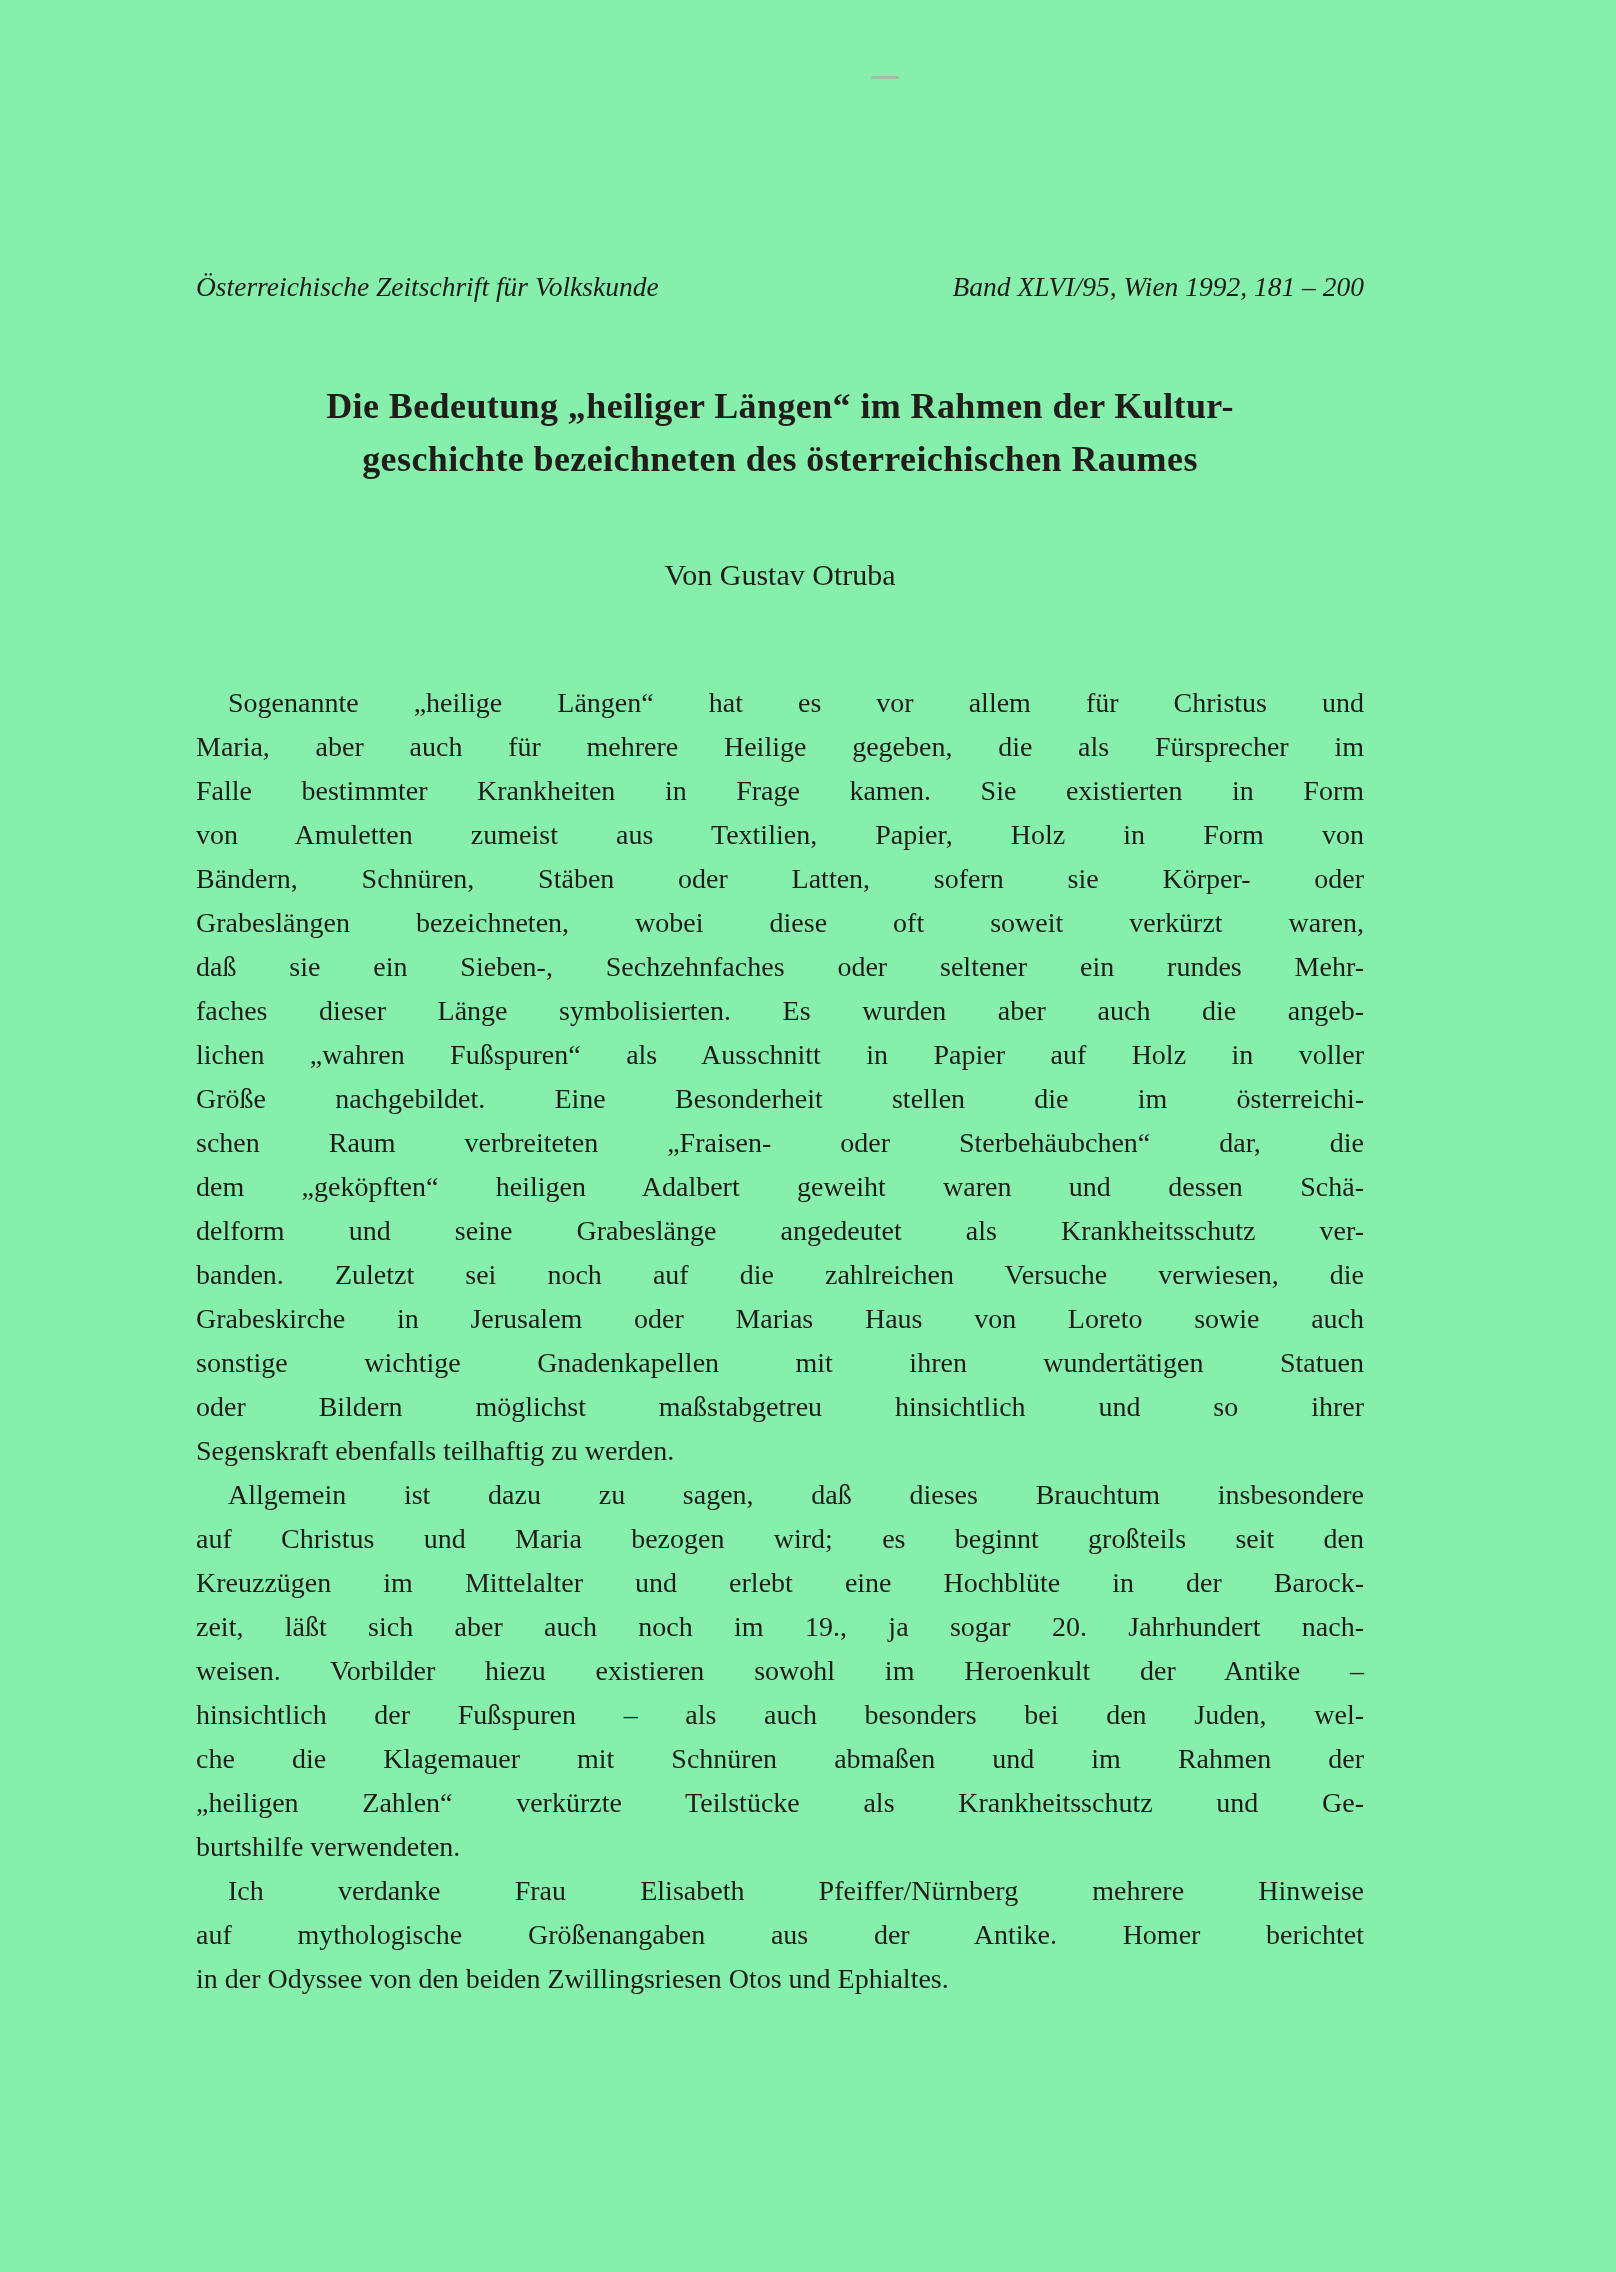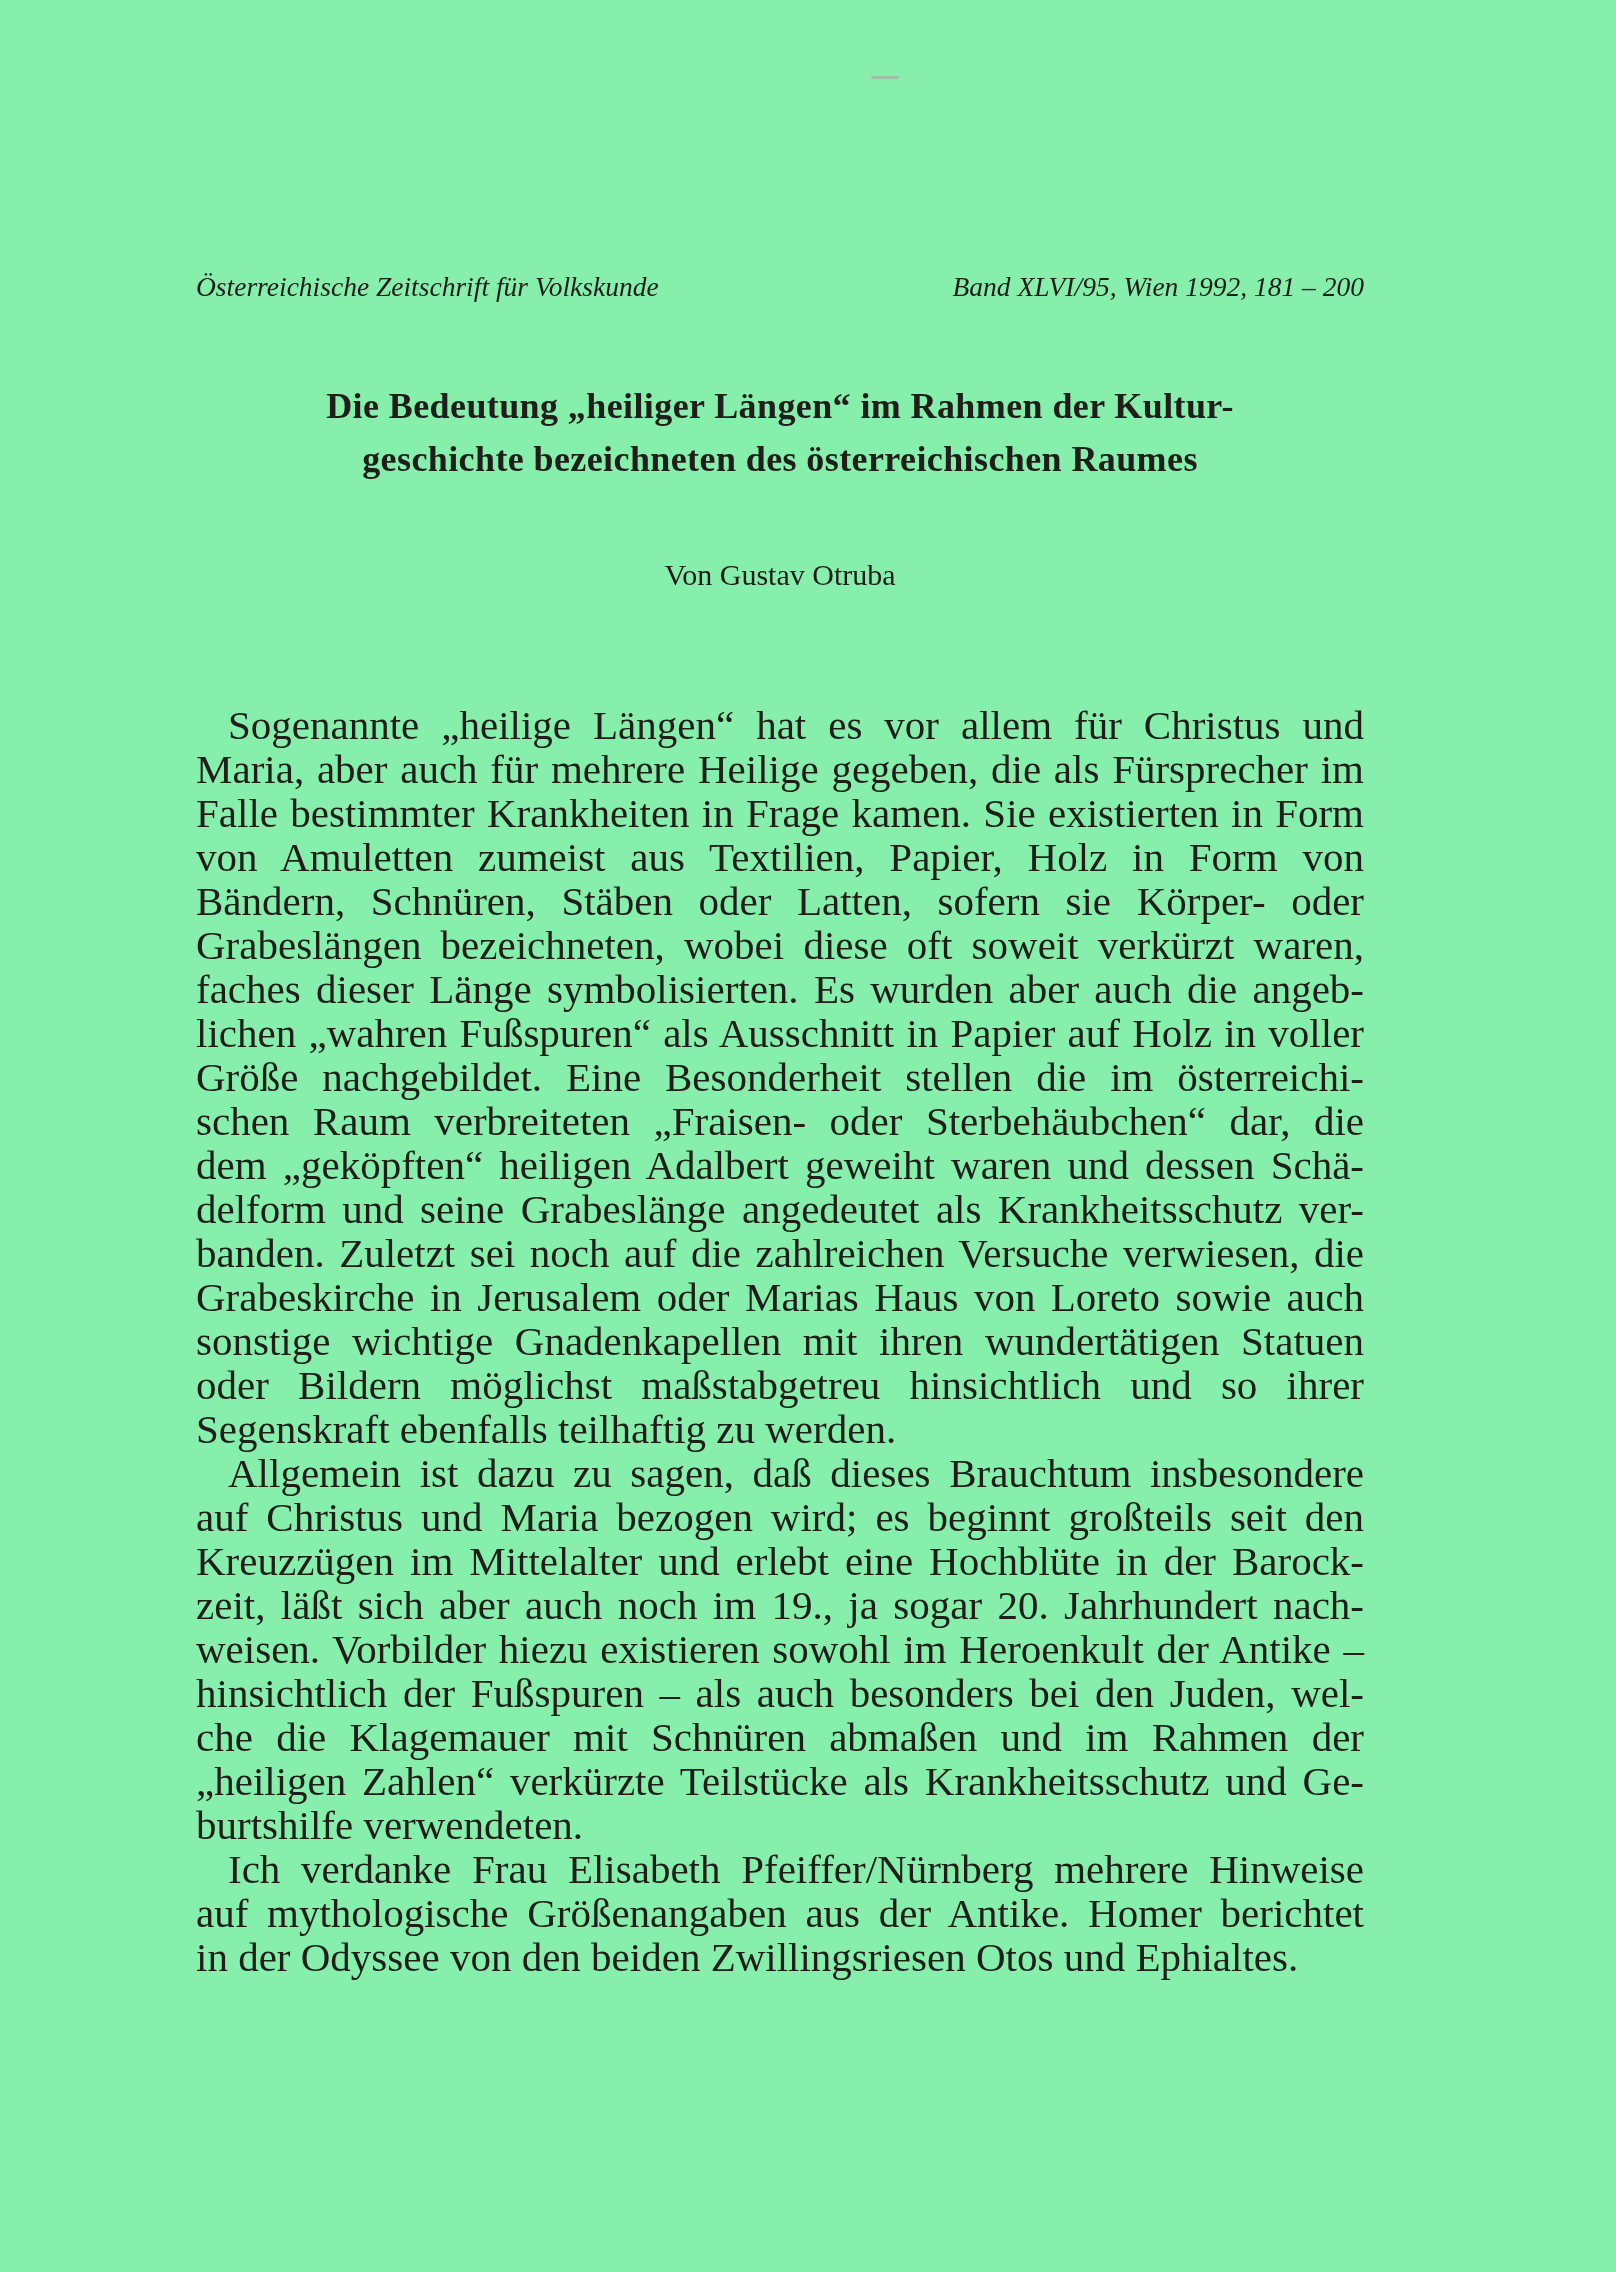--- a/index.html
+++ b/index.html
@@ -59,23 +59,23 @@
     top: 556px;
     width: 1168px;
     text-align: center;
     font-size: 30px;
     line-height: 37px;
   }
 
   .article-body {
     position: absolute;
     left: 196px;
-    top: 703px;
+    top: 681px;
     width: 1168px;
-    font-size: 41px;
+    font-size: 28px;
     line-height: 44px;
   }
 
   .paragraph { margin: 0; }
 
   .line {
     text-align: justify;
     text-align-last: justify;
   }
   .line.first-line { padding-left: 32px; }
@@ -101,20 +101,21 @@
   <div class="author-line">Von Gustav Otruba</div>
 
   <div class="article-body">
       <div class="paragraph">
         <div class="line first-line">Sogenannte „heilige Längen“ hat es vor allem für Christus und</div>
         <div class="line">Maria, aber auch für mehrere Heilige gegeben, die als Fürsprecher im</div>
         <div class="line">Falle bestimmter Krankheiten in Frage kamen. Sie existierten in Form</div>
         <div class="line">von Amuletten zumeist aus Textilien, Papier, Holz in Form von</div>
         <div class="line">Bändern, Schnüren, Stäben oder Latten, sofern sie Körper- oder</div>
         <div class="line">Grabeslängen bezeichneten, wobei diese oft soweit verkürzt waren,</div>
+        <div class="line">daß sie ein Sieben-, Sechzehnfaches oder seltener ein rundes Mehr-</div>
         <div class="line">faches dieser Länge symbolisierten. Es wurden aber auch die angeb-</div>
         <div class="line">lichen „wahren Fußspuren“ als Ausschnitt in Papier auf Holz in voller</div>
         <div class="line">Größe nachgebildet. Eine Besonderheit stellen die im österreichi-</div>
         <div class="line">schen Raum verbreiteten „Fraisen- oder Sterbehäubchen“ dar, die</div>
         <div class="line">dem „geköpften“ heiligen Adalbert geweiht waren und dessen Schä-</div>
         <div class="line">delform und seine Grabeslänge angedeutet als Krankheitsschutz ver-</div>
         <div class="line">banden. Zuletzt sei noch auf die zahlreichen Versuche verwiesen, die</div>
         <div class="line">Grabeskirche in Jerusalem oder Marias Haus von Loreto sowie auch</div>
         <div class="line">sonstige wichtige Gnadenkapellen mit ihren wundertätigen Statuen</div>
         <div class="line">oder Bildern möglichst maßstabgetreu hinsichtlich und so ihrer</div>

